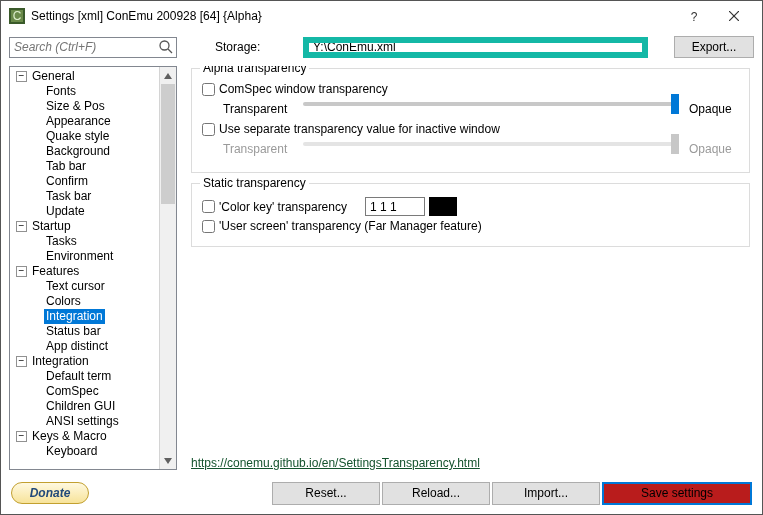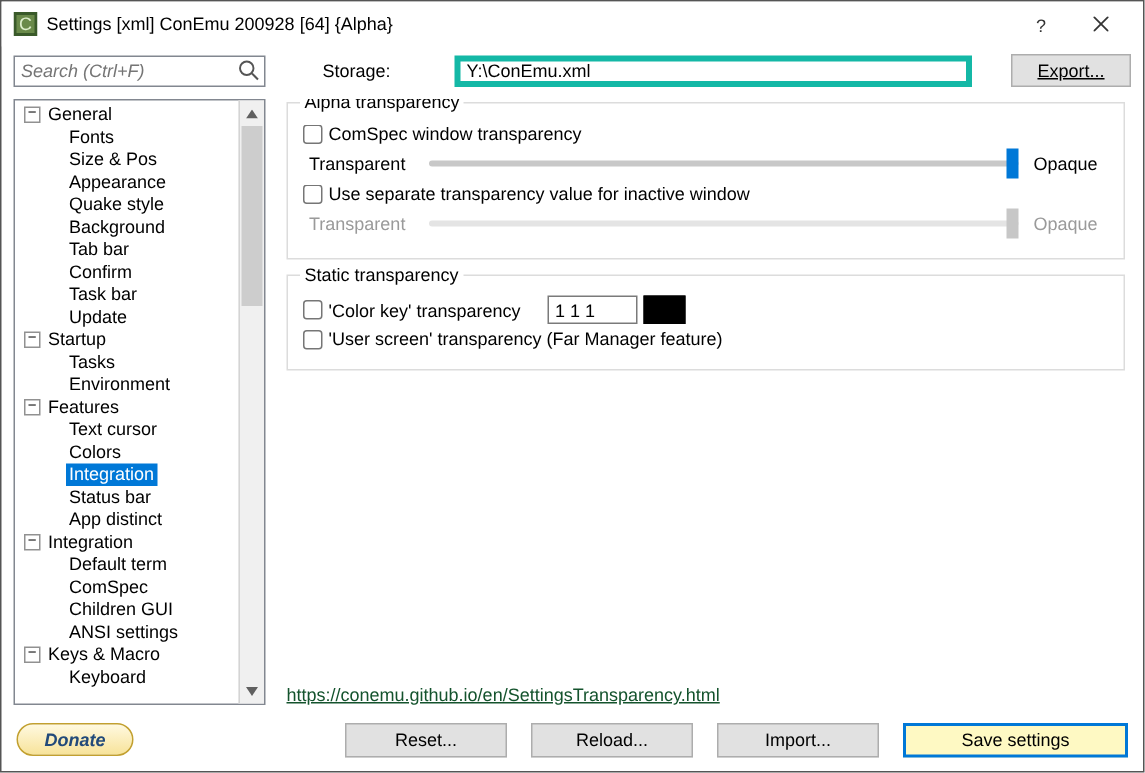--- a/index.html
+++ b/index.html
@@ -6,55 +6,55 @@
 body { background: #fff; width: 763px; height: 515px; border: 1px solid #555; display: flex; flex-direction: column; overflow: hidden; }
 .titlebar { height: 30px; background: #fff; display: flex; align-items: center; padding: 0 8px; }
 .titlebar .icon { width: 16px; height: 16px; margin-right: 6px; }
 .titlebar .title { flex: 1; font-size: 12px; }
 .titlebar .tb-btn { width: 40px; height: 28px; display: flex; align-items: center; justify-content: center; }
 .toprow { display: flex; align-items: center; padding: 5px 8px 8px 8px; gap: 18px; }
 .search-wrap { position: relative; width: 168px; }
 .search { width: 168px; height: 21px; border: 1px solid #828790; padding: 1px 20px 1px 4px; font-style: italic; color: #666; background:#fff; }
 .search-icon { position: absolute; right: 3px; top: 2px; width: 16px; height: 16px; }
 .storage-label { margin-left: 20px; width: 70px; }
-.storage-input { flex: 1; height: 21px; border: 4px solid #14b8a6; padding: 1px 4px; background:#fff; }
-.export-btn { width: 80px; height: 22px; border: 1px solid #adadad; background: #e1e1e1; margin-left: 8px; text-decoration: underline; }
+.storage-input { flex: 1; height: 21px; border: 6px solid #14b8a6; padding: 1px 4px; background:#fff; }
+.export-btn { width: 80px; height: 22px; border: 1px solid #adadad; background: #e1e1e1; margin-left: 8px; }
 .body { flex: 1; display: flex; overflow: hidden; }
 .sidebar { width: 168px; border: 1px solid #828790; margin: 0 0 6px 8px; background: #fff; position: relative; display: flex; }
 .tree { flex: 1; overflow: hidden; padding: 2px 0; }
 .tree ul { list-style: none; }
 .tree li { white-space: nowrap; line-height: 15px; height: 15px; }
 .tree .toggle { display: inline-block; width: 11px; height: 11px; border: 1px solid #919191; text-align: center; line-height: 7px; font-size: 10px; margin-right: 3px; vertical-align: middle; padding-bottom:1px; }
 .tree .indent0 { padding-left: 6px; }
 .tree .indent1 { padding-left: 34px; }
 .tree .node-label { display: inline-block; padding: 0 2px; vertical-align: middle; }
 .tree .selected .node-label { background: #0078d7; color: #fff; }
 .vscroll { width: 17px; background: #f0f0f0; border-left: 1px solid #d4d4d4; position: relative; }
 .vscroll .arrow { height: 17px; display: flex; align-items: center; justify-content: center; }
 .vscroll .thumb { position: absolute; left: 1px; right: 1px; top: 17px; height: 120px; background: #cdcdcd; }
 .content { flex: 1; padding: 2px 12px 0 14px; display: flex; flex-direction: column; }
 .groupbox { border: 1px solid #dcdcdc; padding: 10px 10px 10px 10px; margin-bottom: 10px; position: relative; }
 .groupbox .legend { position: absolute; top: -8px; left: 8px; background: #fff; padding: 0 3px; font-size: 12px; }
 .row { display: flex; align-items: center; margin: 3px 0; }
 .checkbox { width: 13px; height: 13px; margin-right: 4px; }
-.slider-row { display: flex; align-items: center; margin: 6px 0 6px 4px; gap: 10px; }
+.slider-row { display: flex; align-items: flex-start; margin: 6px 0 6px 21px; gap: 10px; }
 .slider-label { width: 70px; }
 .slider-track { flex: 1; height: 4px; background: #c8c8c8; position: relative; border-radius: 2px; }
 .slider-thumb { position: absolute; top: -8px; width: 8px; height: 20px; background: #0078d7; }
 .slider-track.disabled { background: #e4e4e4; }
 .slider-thumb.disabled { background: #c7c7c7; }
 .slider-label.disabled { color: #9a9a9a; }
 .colorval { width: 60px; height: 19px; border: 1px solid #7a7a7a; padding: 0 4px; margin-left: 18px; background:#fff; }
 .swatch { width: 28px; height: 19px; background: #000; border: 1px solid #000; margin-left: 4px; }
 .helplink { color: #14532d; font-size: 12px; margin-top: auto; margin-bottom: 6px; text-decoration: underline; }
-.footer { height: 38px; border-top: 0; display: flex; align-items: center; padding: 4px 10px 8px 10px; gap: 16px; }
+.footer { height: 38px; border-top: 0; display: flex; align-items: center; padding: 4px 10px 8px 10px; gap: 2px; }
 .donate { width: 78px; height: 22px; border: 1px solid #c2a030; border-radius: 11px; background: linear-gradient(#fff9e0,#f7e39a); font-weight: bold; color: #224a7a; font-style: italic; }
 .footer .spacer { flex: 1; }
 .fbtn { width: 108px; height: 23px; border: 1px solid #adadad; background: #e1e1e1; }
-.fbtn.primary { width: 150px; border: 2px solid #0078d7; background: #fef9c3; }
+.fbtn.primary { width: 150px; border: 2px solid #0078d7; background: #b91c1c; }
 svg { display: block; }
 </style>
 </head>
 <body>
 
 <div class="titlebar">
   <span class="icon">
     <svg width="16" height="16">
         <rect width="16" height="16" fill="#3a5a2a"></rect>
         <rect x="2" y="2" width="12" height="12" fill="#6a8a4a"></rect>

